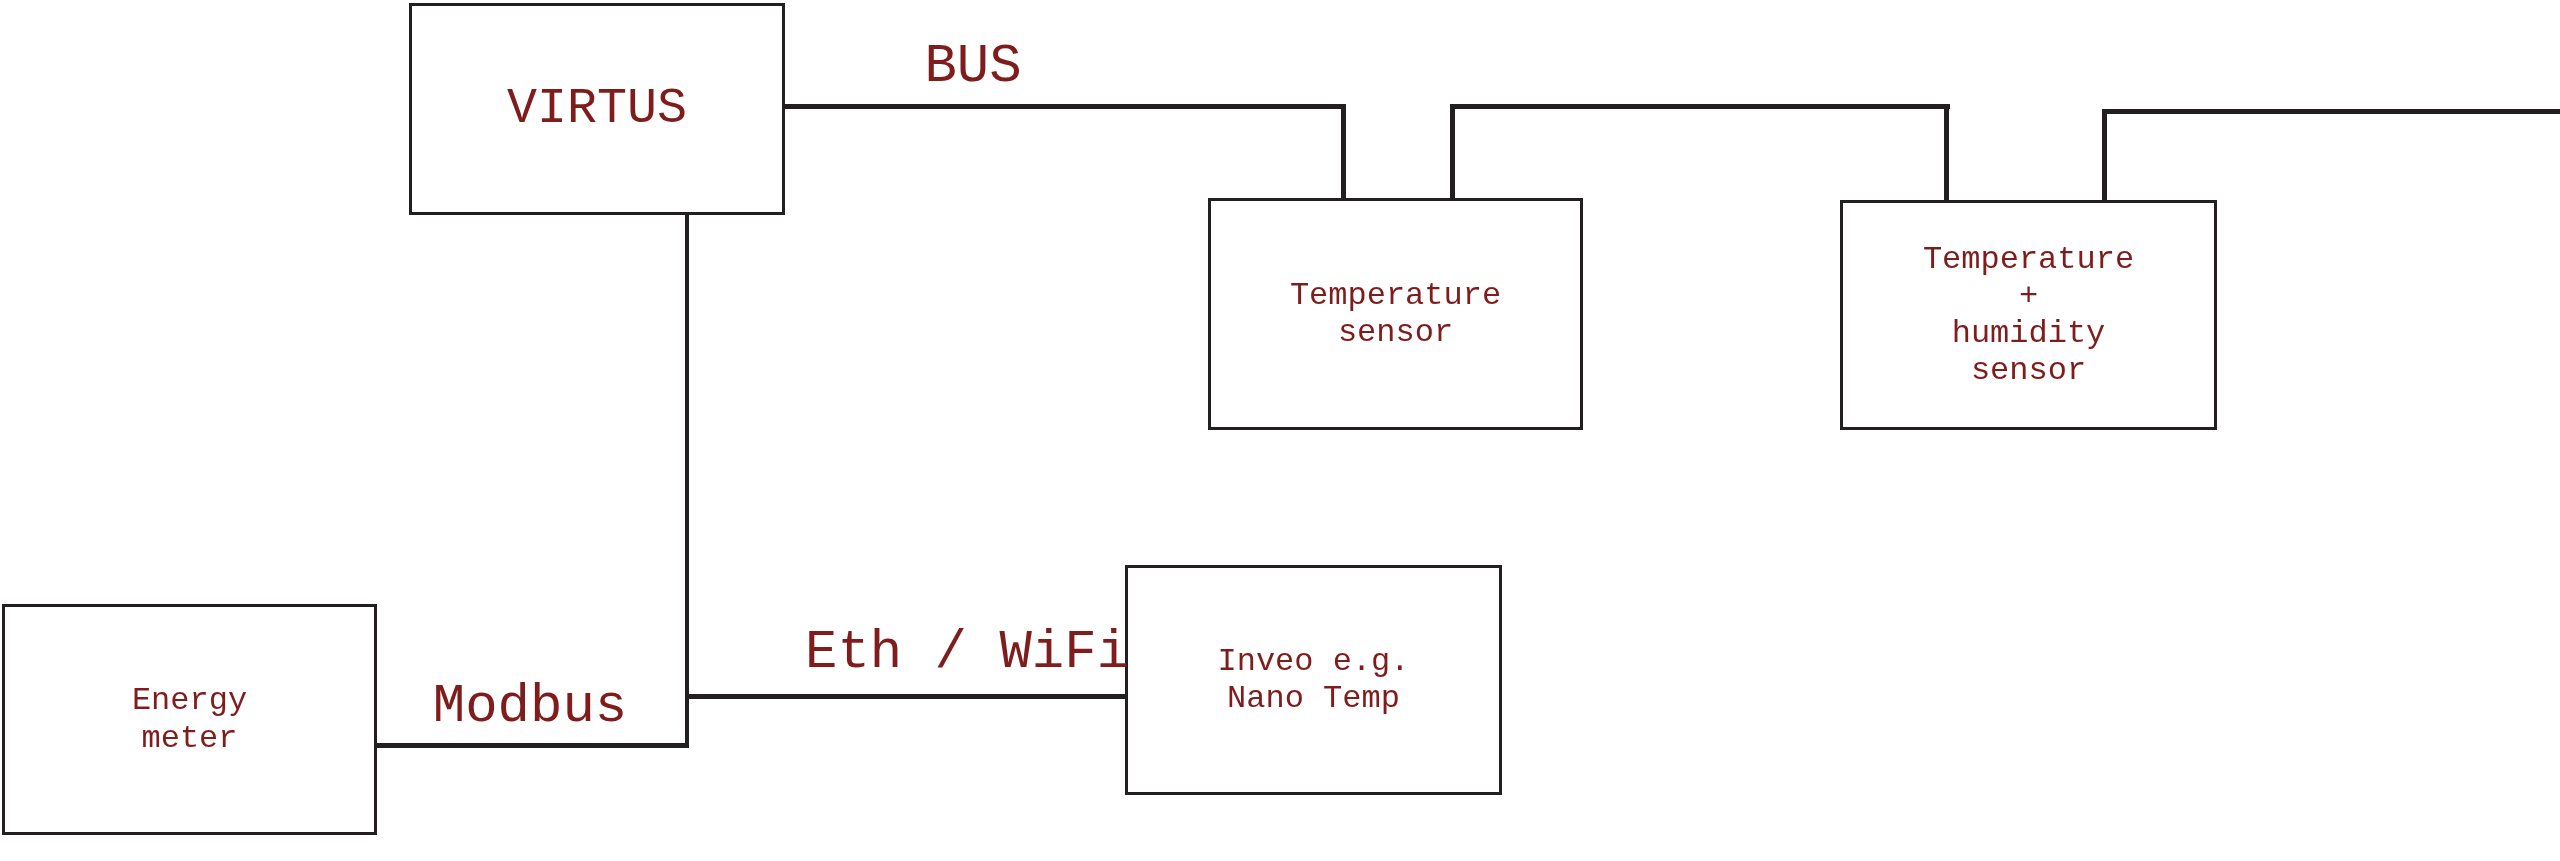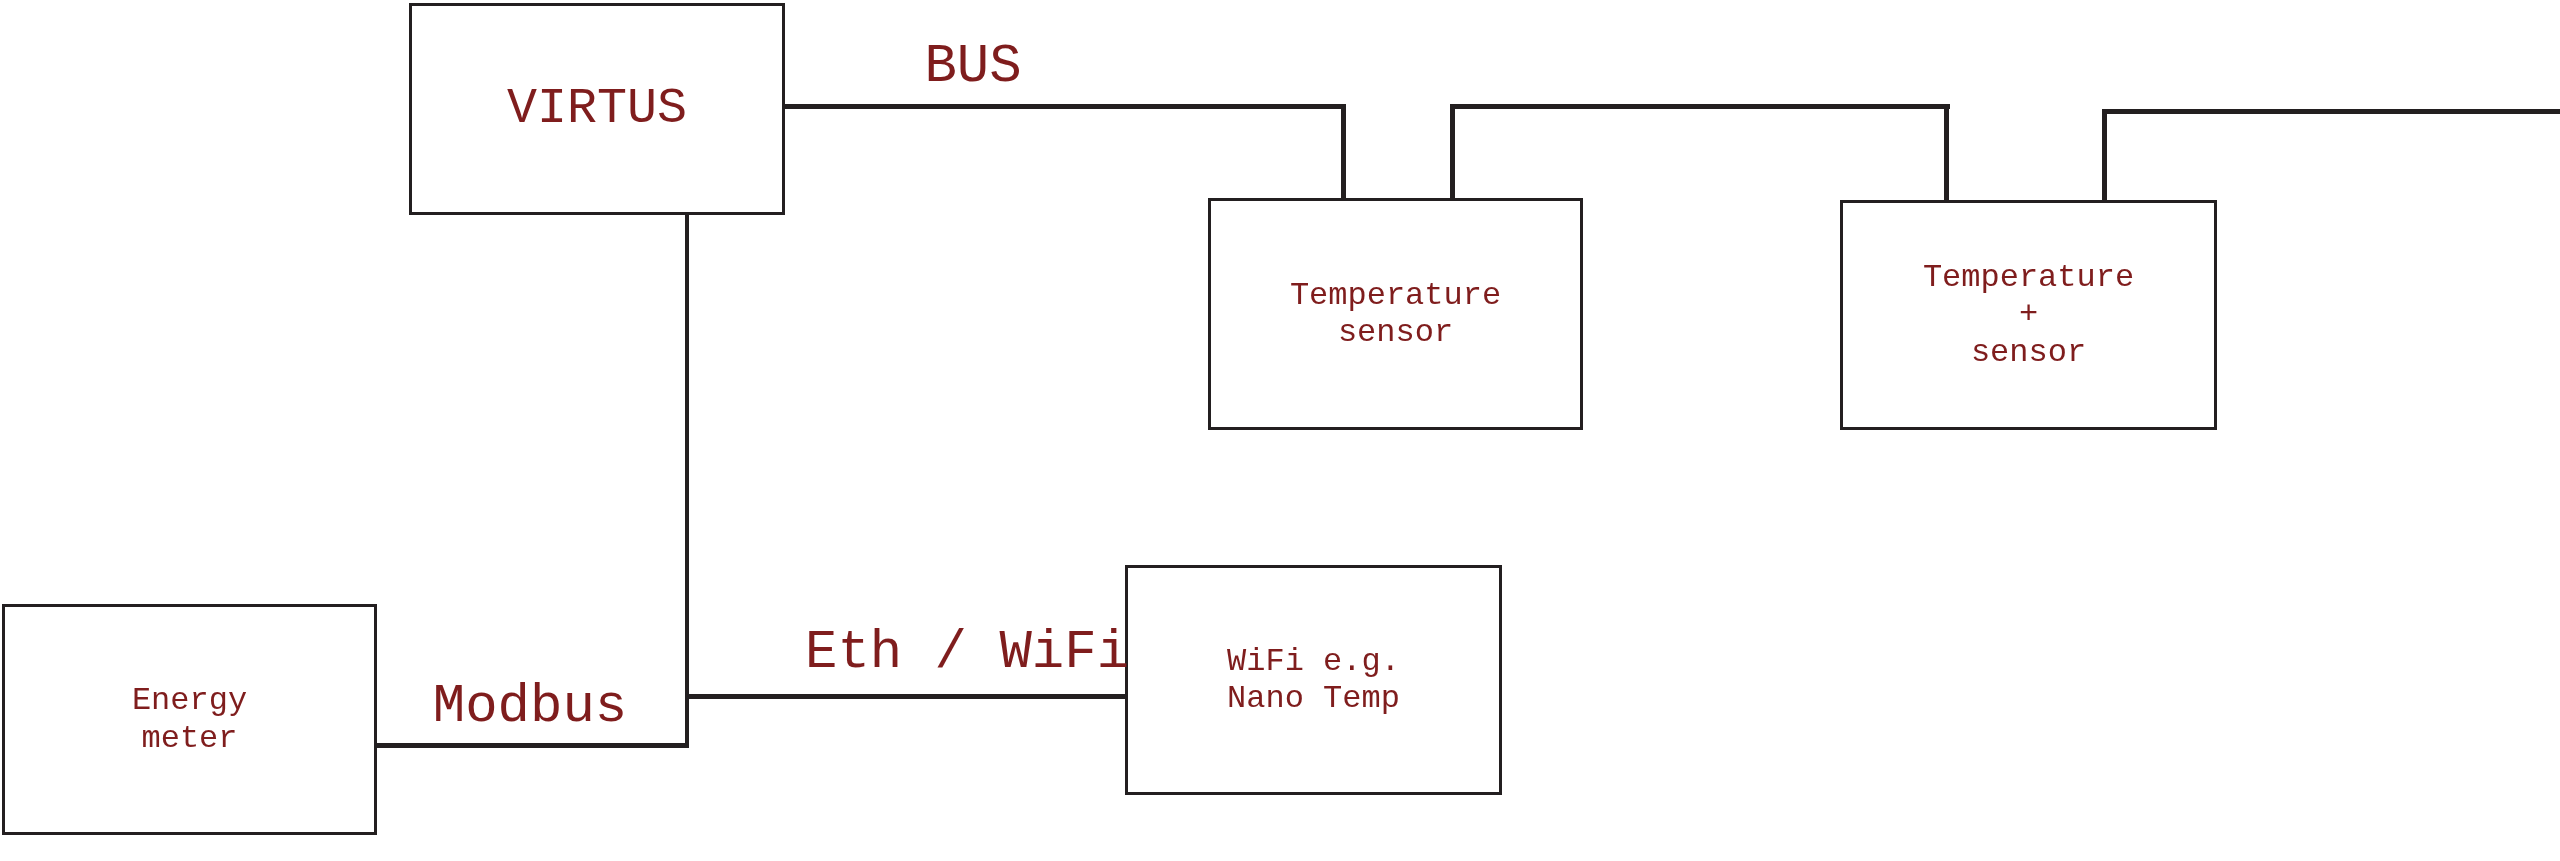--- a/index.html
+++ b/index.html
@@ -74,30 +74,31 @@
   </div>
 
   <div class="box" style="left:1208px; top:198px; width:375px; height:232px;">
     <span class="bline">Temperature</span>
     <span class="bline">sensor</span>
   </div>
 
   <div class="box" style="left:1840px; top:200px; width:377px; height:230px;">
     <span class="bline">Temperature</span>
     <span class="bline">+</span>
+    <span class="bline">humidity</span>
     <span class="bline">sensor</span>
   </div>
 
   <div class="box" style="left:2px; top:604px; width:375px; height:231px;">
     <span class="bline">Energy</span>
     <span class="bline">meter</span>
   </div>
 
   <div class="box" style="left:1125px; top:565px; width:377px; height:230px;">
-    <span class="bline">WiFi e.g.</span>
+    <span class="bline">Inveo e.g.</span>
     <span class="bline">Nano Temp</span>
   </div>
 
   <div class="lbl" style="left:410px; top:680px; width:240px;">Modbus</div>
 
   <div class="lbl" style="left:858px; top:40px; width:230px;">BUS</div>
 
   <div class="lbl" style="left:805px; top:626px; width:300px;">Eth / WiFi</div>
 
 </div>

